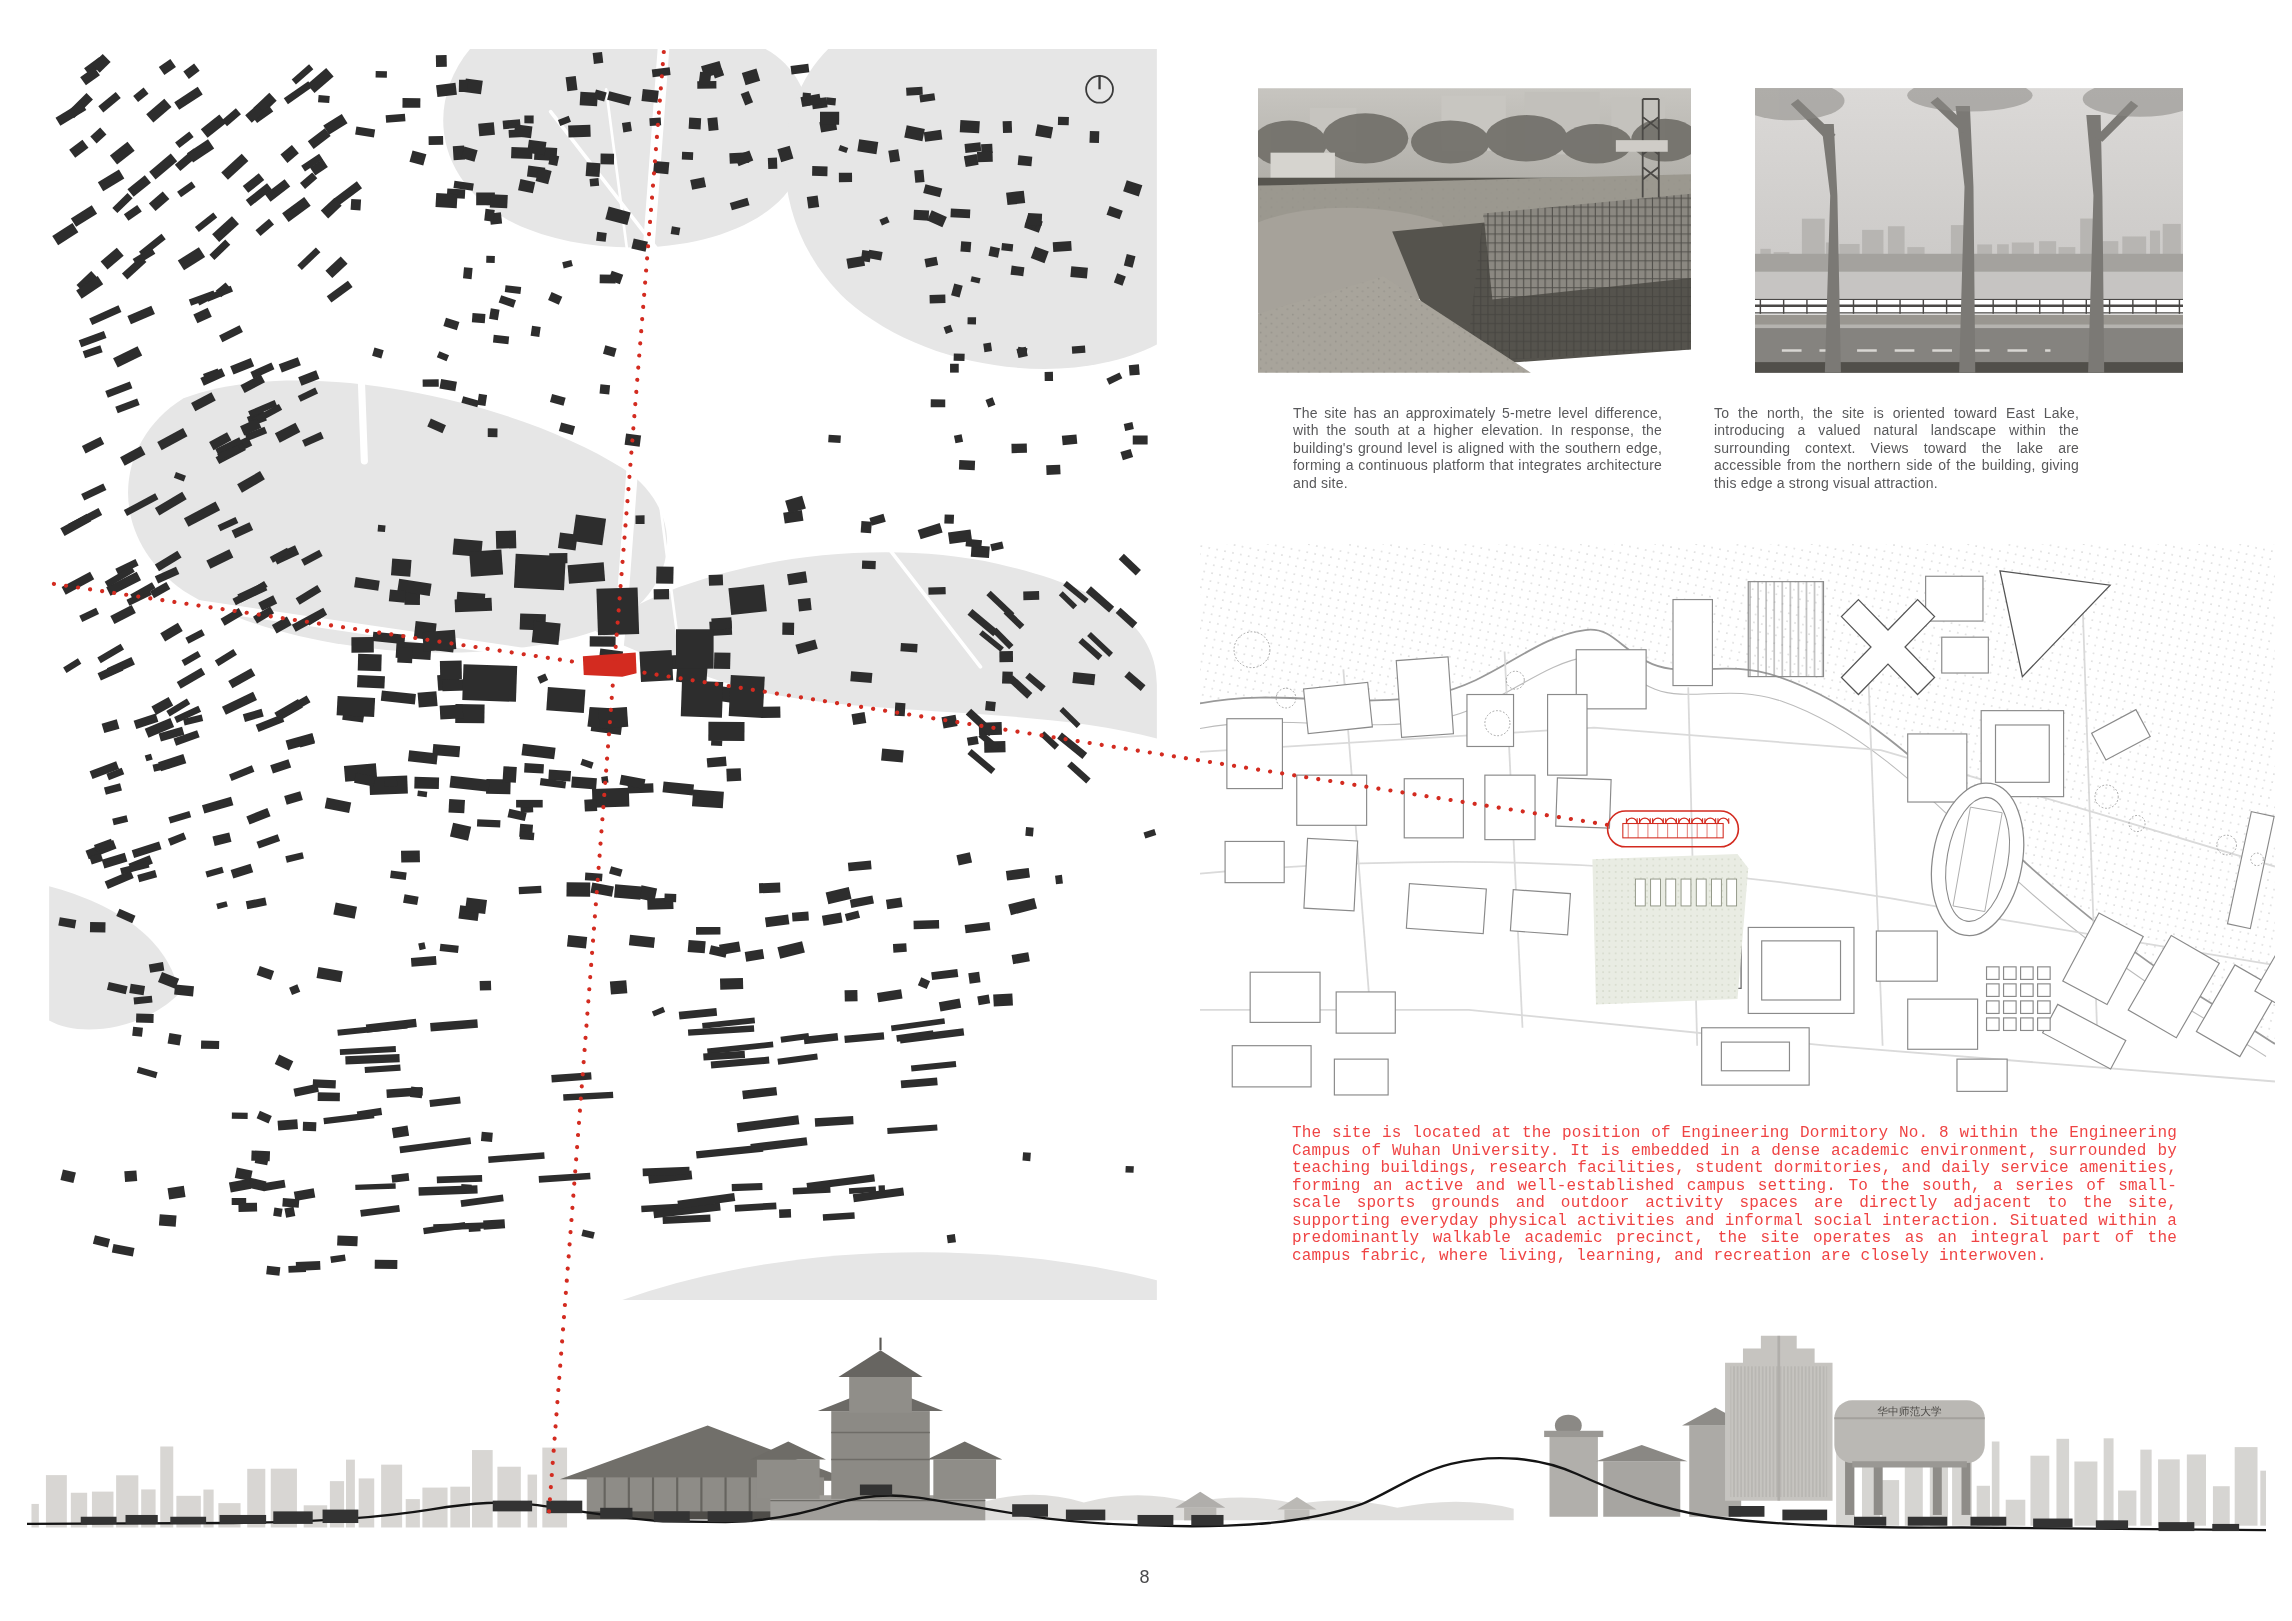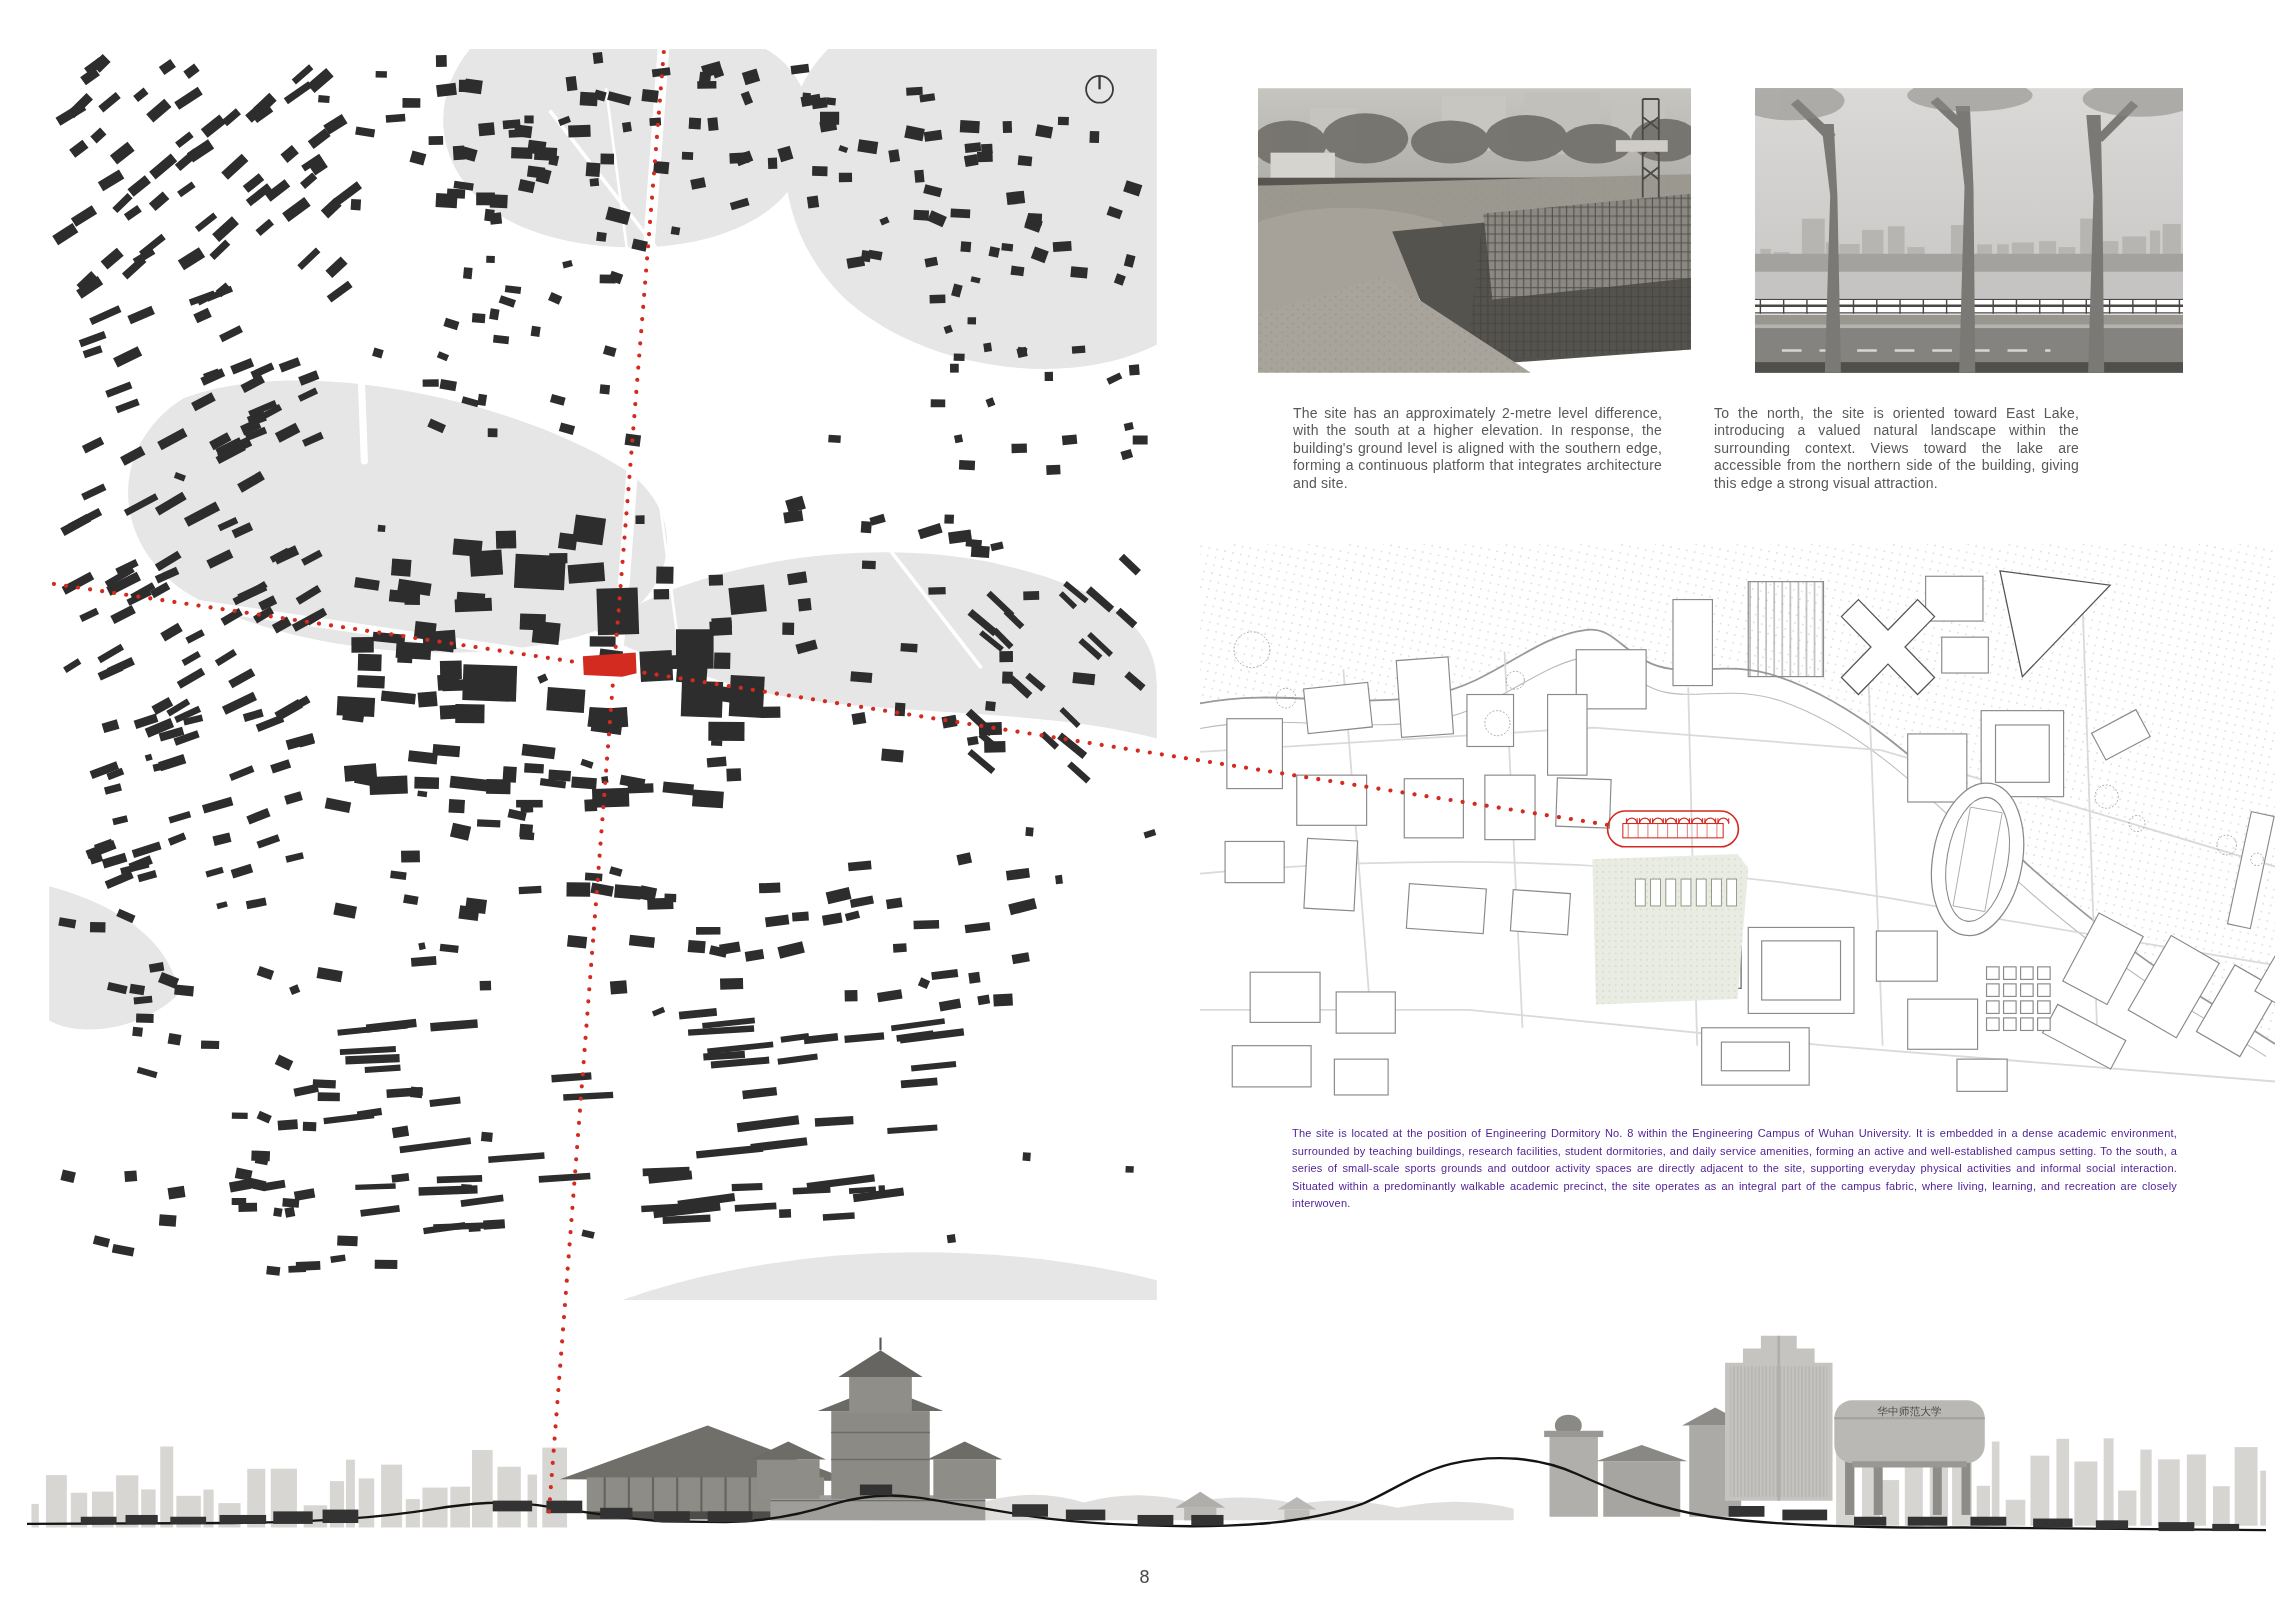--- a/index.html
+++ b/index.html
@@ -7,22 +7,22 @@
   body{
     width:2293px;height:1621px;position:relative;background:#ffffff;
     font-family:"Liberation Sans", sans-serif; overflow:hidden;
   }
   .abs{position:absolute;}
   .caption{
     font-size:14px; line-height:17.4px; color:#58585a;
     text-align:justify; letter-spacing:0.2px;
   }
   .bodytext{
-    font-size:11px; line-height:17.5px; color:#4c1d95;
-    text-align:justify; letter-spacing:0.2px;
+    font-size:16px; line-height:17.5px; color:#ef4444;
+    text-align:justify; letter-spacing:0.2px;font-family:Liberation Mono, monospace;
   }
   .pagenum{ font-size:18px; color:#4a4a4c; text-align:center; }
   .acc-s{ stroke:var(--accent); }
   .acc-f{ fill:var(--accent); }
   svg{display:block;}
 </style>
 </head>
 <body>
 
 <svg id="cityMap" class="abs" style="left:49px;top:49px" width="1108" height="1251" viewBox="0 0 1237 1397">
@@ -857,21 +857,21 @@
       <path d="M232,50 L196,16 L204,10 L240,44 Z"></path>
     <path d="M380,55 L420,14 L428,20 L388,60 Z"></path>
   </g>
   <g fill="#8a8884" opacity=".55">
     <ellipse cx="40" cy="14" rx="60" ry="22"></ellipse>
       <ellipse cx="240" cy="8" rx="70" ry="18"></ellipse>
     <ellipse cx="430" cy="12" rx="64" ry="20"></ellipse>
   </g>
 </svg>
 
-<div class="abs caption" style="left:1293px;top:405px;width:369px">The site has an approximately 2-metre level difference, with the south at a higher elevation. In response, the building's ground level is aligned with the southern edge, forming a continuous platform that integrates architecture and site.</div>
+<div class="abs caption" style="left:1293px;top:405px;width:369px">The site has an approximately 5-metre level difference, with the south at a higher elevation. In response, the building's ground level is aligned with the southern edge, forming a continuous platform that integrates architecture and site.</div>
 <div class="abs caption" style="left:1714px;top:405px;width:365px">To the north, the site is oriented toward East Lake, introducing a valued natural landscape within the surrounding context. Views toward the lake are accessible from the northern side of the building, giving this edge a strong visual attraction.</div>
 
 <svg id="sitePlan" class="abs" style="left:1200px;top:544px" width="1075" height="568" viewBox="0 0 1200 634">
   <defs>
     <pattern id="wdots" width="9" height="9" patternUnits="userSpaceOnUse" patternTransform="rotate(12)">
       <circle cx="2" cy="2" r=".85" fill="#c9c9c9"></circle>
     </pattern>
     <pattern id="stip" width="7" height="7" patternUnits="userSpaceOnUse">
       <circle cx="2" cy="2" r=".8" fill="#bcc4ae"></circle>
     </pattern>

